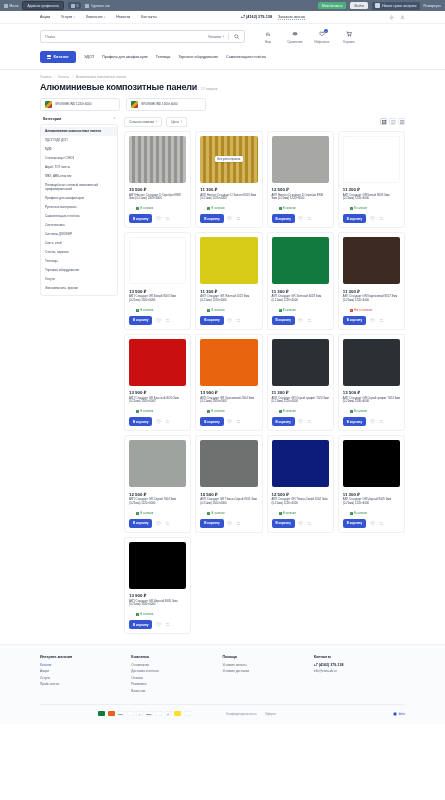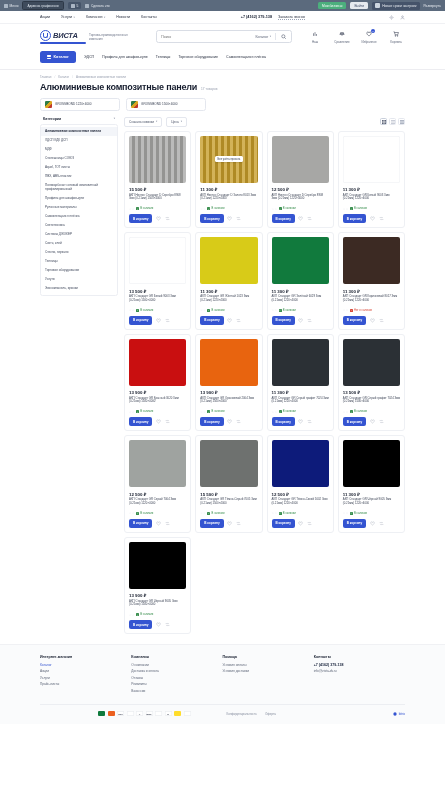--- a/index.html
+++ b/index.html
@@ -248,32 +248,20 @@
       <span>
         <svg width="5" height="5" viewBox="0 0 16 16" fill="none" stroke="#7b8498" stroke-width="1.4">
           <circle cx="8" cy="5.2" r="2.6"></circle>
             <path d="M2.8 14c0-2.9 2.3-4.4 5.2-4.4s5.2 1.5 5.2 4.4"></path>
         </svg>
       </span>
     </div>
   </div>
 
   <div class="header">
-    <div class="logo-wrap">
-      <div>
-        <div class="logo">
-          <span class="logo-shield">
-              <span></span>
-            </span>
-          <span class="logo-name">ВИСТА</span>
-        </div>
-        <div class="logo-underline"></div>
-      </div>
-      <div class="logo-tag">Торгово-производственная компания</div>
-    </div>
 
     <div class="search">
       <input placeholder="Поиск" style="">
       <span class="search-cat">
         <span>Каталог</span>
         <span class="caret">▾</span>
       </span>
       <span class="search-divider"></span>
       <span class="ico-btn">
         <svg width="5.5" height="5.5" viewBox="0 0 16 16" fill="none" stroke="#3d465c" stroke-width="1.5">

